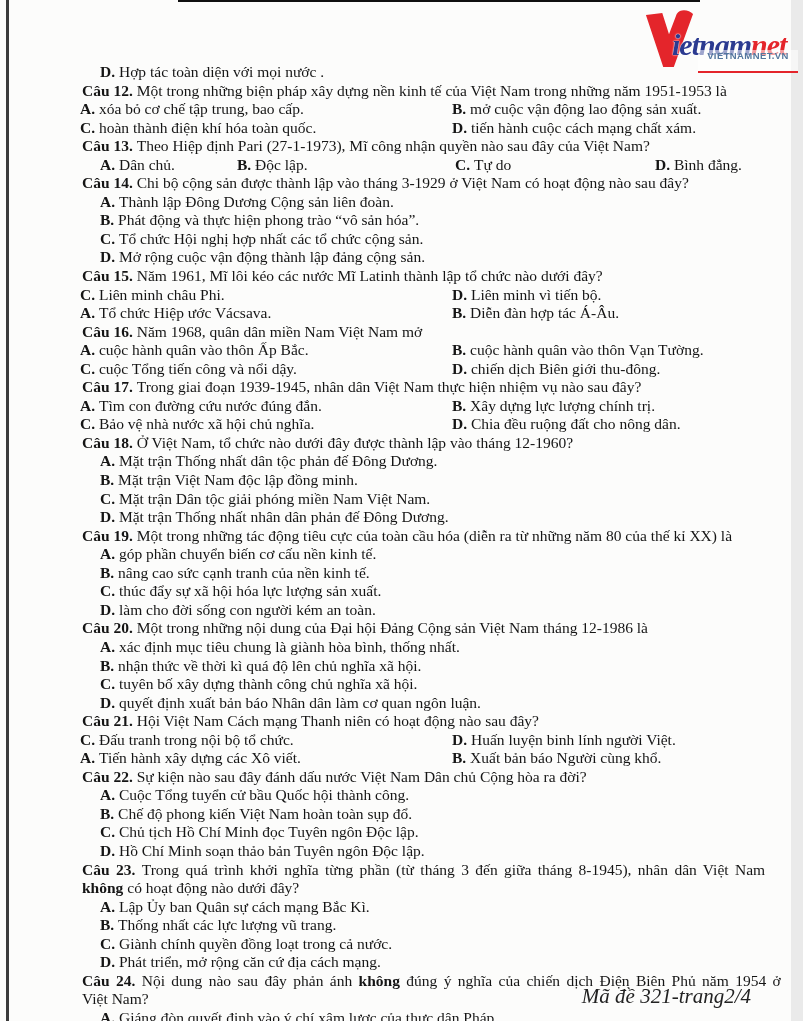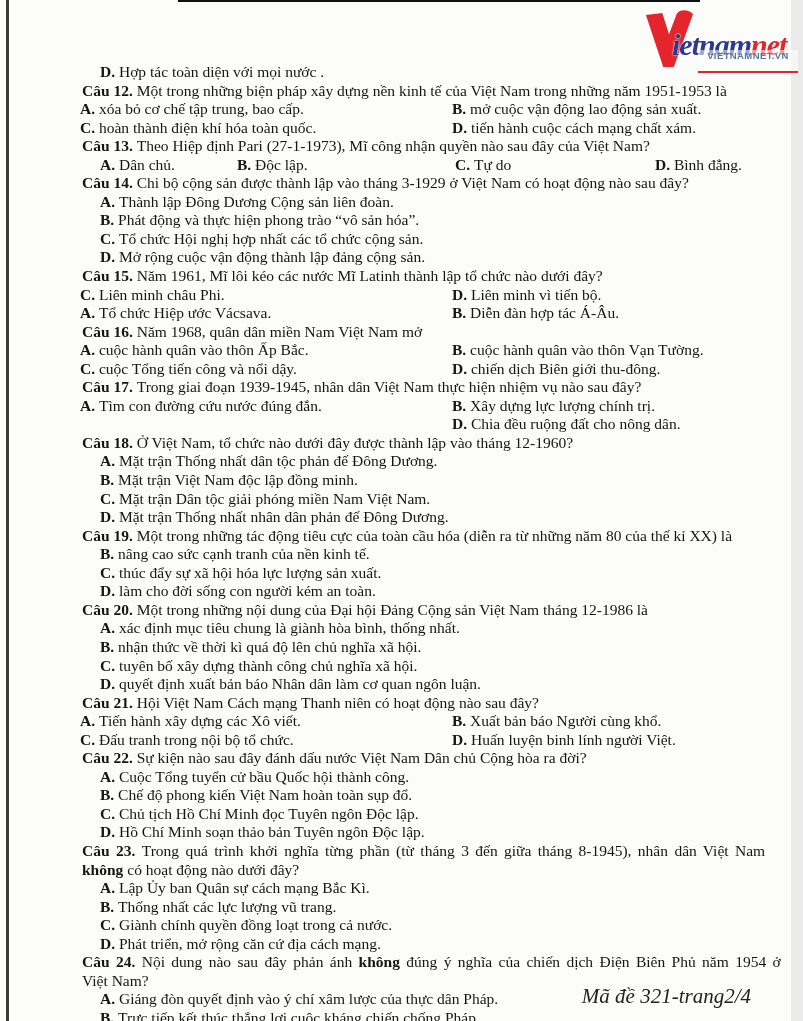--- a/index.html
+++ b/index.html
@@ -104,46 +104,47 @@
         <div class="line two-col"><span class="col1"><b>A. </b>Tổ chức Hiệp ước Vácsava.</span><span class="col2"><b>B. </b>Diễn đàn hợp tác Á-Âu.</span></div>
       </div>
       <div class="question">
         <div class="line stem"><b class="qlabel">Câu 16. </b><span>Năm 1968, quân dân miền Nam Việt Nam mở</span></div>
         <div class="line two-col"><span class="col1"><b>A. </b>cuộc hành quân vào thôn Ấp Bắc.</span><span class="col2"><b>B. </b>cuộc hành quân vào thôn Vạn Tường.</span></div>
         <div class="line two-col"><span class="col1"><b>C. </b>cuộc Tổng tiến công và nổi dậy.</span><span class="col2"><b>D. </b>chiến dịch Biên giới thu-đông.</span></div>
       </div>
       <div class="question">
         <div class="line stem"><b class="qlabel">Câu 17. </b><span>Trong giai đoạn 1939-1945, nhân dân Việt Nam thực hiện nhiệm vụ nào sau đây?</span></div>
         <div class="line two-col"><span class="col1"><b>A. </b>Tìm con đường cứu nước đúng đắn.</span><span class="col2"><b>B. </b>Xây dựng lực lượng chính trị.</span></div>
-        <div class="line two-col"><span class="col2"><b>D. </b>Chia đều ruộng đất cho nông dân.</span></div>
+        <div class="line two-col"><span class="col1"><b>C. </b>Bảo vệ nhà nước xã hội chủ nghĩa.</span><span class="col2"><b>D. </b>Chia đều ruộng đất cho nông dân.</span></div>
       </div>
       <div class="question">
         <div class="line stem"><b class="qlabel">Câu 18. </b><span>Ở Việt Nam, tổ chức nào dưới đây được thành lập vào tháng 12-1960?</span></div>
         <div class="line opt-row"><b>A. </b>Mặt trận Thống nhất dân tộc phản đế Đông Dương.</div>
         <div class="line opt-row"><b>B. </b>Mặt trận Việt Nam độc lập đồng minh.</div>
         <div class="line opt-row"><b>C. </b>Mặt trận Dân tộc giải phóng miền Nam Việt Nam.</div>
         <div class="line opt-row"><b>D. </b>Mặt trận Thống nhất nhân dân phản đế Đông Dương.</div>
       </div>
       <div class="question">
         <div class="line stem"><b class="qlabel">Câu 19. </b><span>Một trong những tác động tiêu cực của toàn cầu hóa (diễn ra từ những năm 80 của thế kỉ XX) là</span></div>
+        <div class="line opt-row"><b>A. </b>góp phần chuyển biến cơ cấu nền kinh tế.</div>
         <div class="line opt-row"><b>B. </b>nâng cao sức cạnh tranh của nền kinh tế.</div>
         <div class="line opt-row"><b>C. </b>thúc đẩy sự xã hội hóa lực lượng sản xuất.</div>
         <div class="line opt-row"><b>D. </b>làm cho đời sống con người kém an toàn.</div>
       </div>
       <div class="question">
         <div class="line stem"><b class="qlabel">Câu 20. </b><span>Một trong những nội dung của Đại hội Đảng Cộng sản Việt Nam tháng 12-1986 là</span></div>
         <div class="line opt-row"><b>A. </b>xác định mục tiêu chung là giành hòa bình, thống nhất.</div>
         <div class="line opt-row"><b>B. </b>nhận thức về thời kì quá độ lên chủ nghĩa xã hội.</div>
         <div class="line opt-row"><b>C. </b>tuyên bố xây dựng thành công chủ nghĩa xã hội.</div>
         <div class="line opt-row"><b>D. </b>quyết định xuất bản báo Nhân dân làm cơ quan ngôn luận.</div>
       </div>
       <div class="question">
         <div class="line stem"><b class="qlabel">Câu 21. </b><span>Hội Việt Nam Cách mạng Thanh niên có hoạt động nào sau đây?</span></div>
+        <div class="line two-col"><span class="col1"><b>C. </b>Đấu tranh trong nội bộ tổ chức.</span><span class="col2"><b>D. </b>Huấn luyện binh lính người Việt.</span></div>
         <div class="line two-col"><span class="col1"><b>A. </b>Tiến hành xây dựng các Xô viết.</span><span class="col2"><b>B. </b>Xuất bản báo Người cùng khổ.</span></div>
-        <div class="line two-col"><span class="col1"><b>C. </b>Đấu tranh trong nội bộ tổ chức.</span><span class="col2"><b>D. </b>Huấn luyện binh lính người Việt.</span></div>
       </div>
       <div class="question">
         <div class="line stem"><b class="qlabel">Câu 22. </b><span>Sự kiện nào sau đây đánh dấu nước Việt Nam Dân chủ Cộng hòa ra đời?</span></div>
         <div class="line opt-row"><b>A. </b>Cuộc Tổng tuyển cử bầu Quốc hội thành công.</div>
         <div class="line opt-row"><b>B. </b>Chế độ phong kiến Việt Nam hoàn toàn sụp đổ.</div>
         <div class="line opt-row"><b>C. </b>Chủ tịch Hồ Chí Minh đọc Tuyên ngôn Độc lập.</div>
         <div class="line opt-row"><b>D. </b>Hồ Chí Minh soạn thảo bản Tuyên ngôn Độc lập.</div>
       </div>
       <div class="question">
         <div class="line stem wide"><b class="qlabel">Câu 23. </b><span>Trong quá trình khởi nghĩa từng phần (từ tháng 3 đến giữa tháng 8-1945), nhân dân Việt Nam</span></div>

